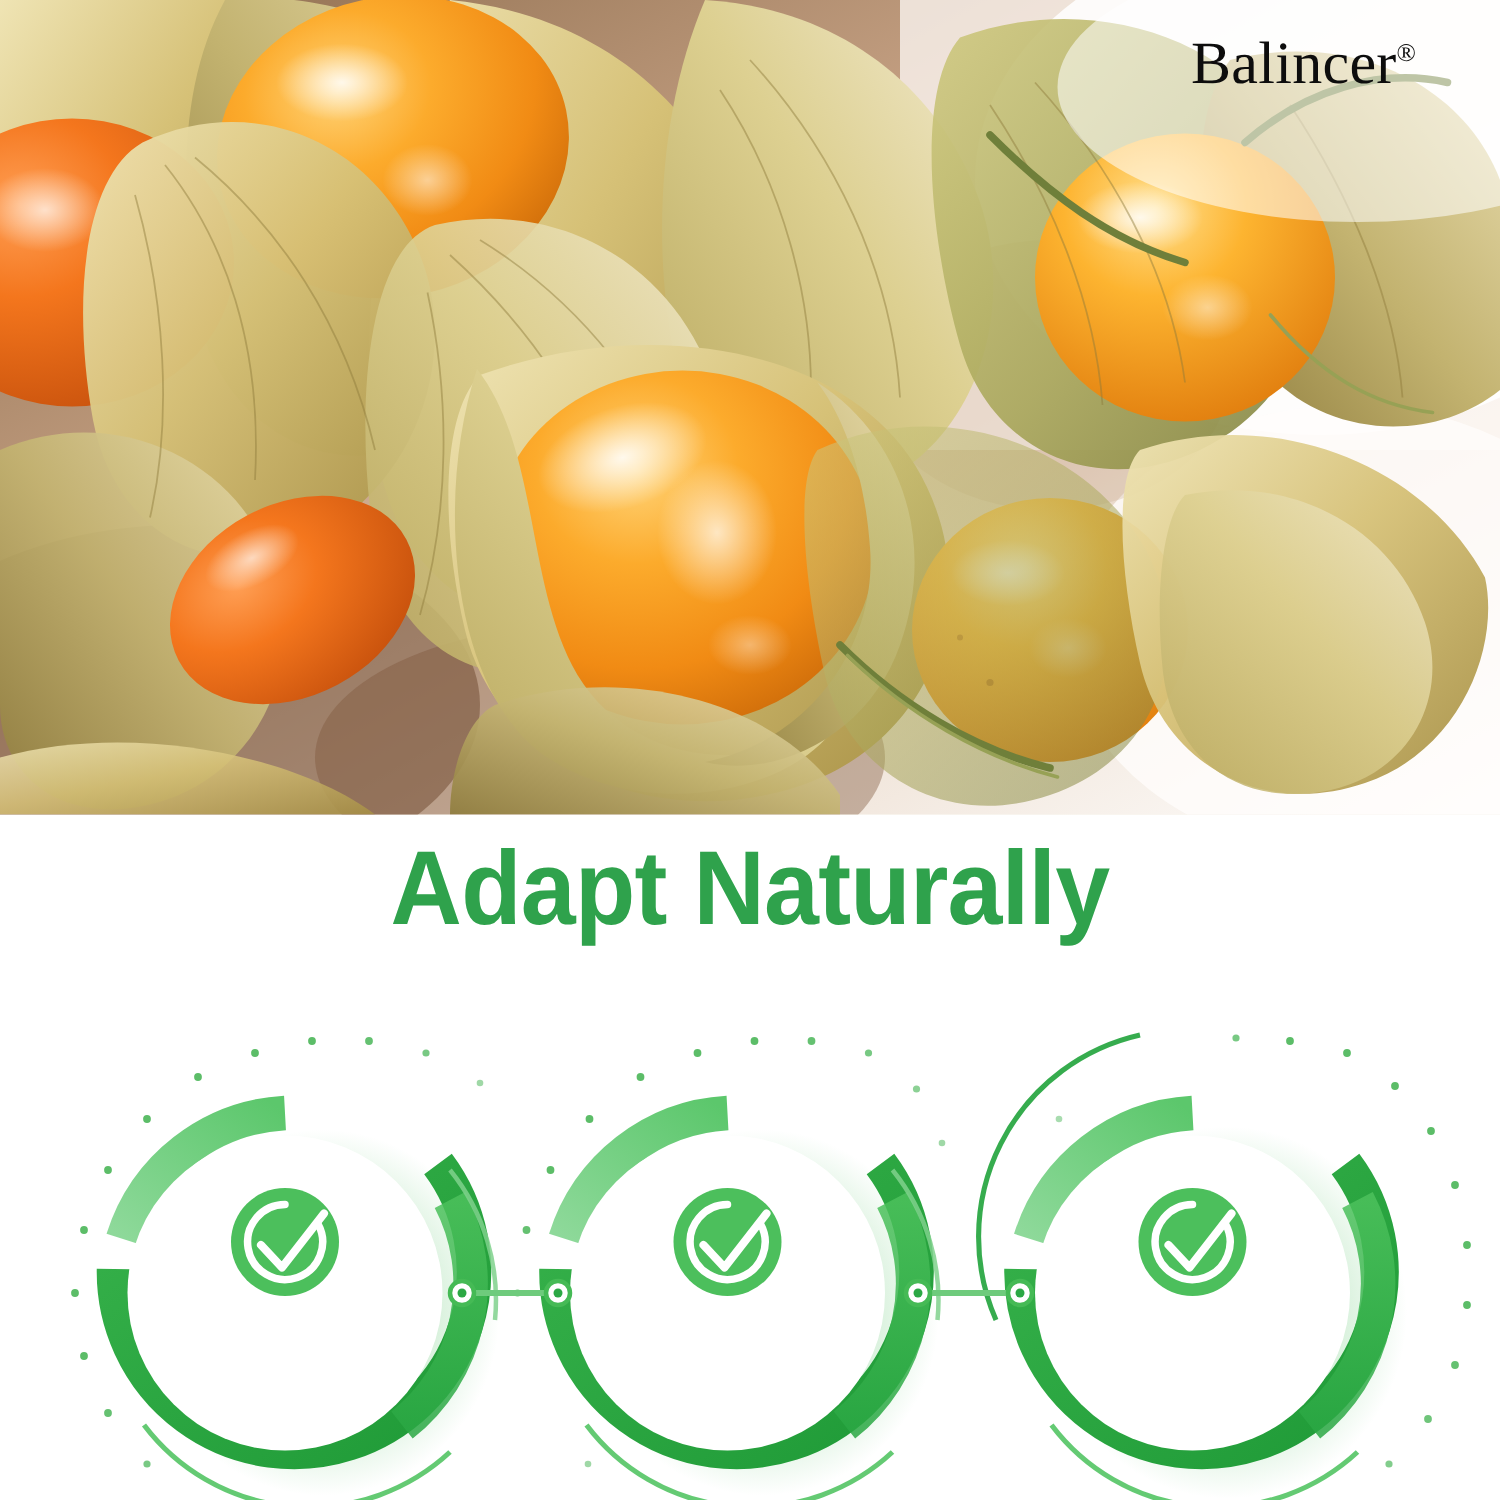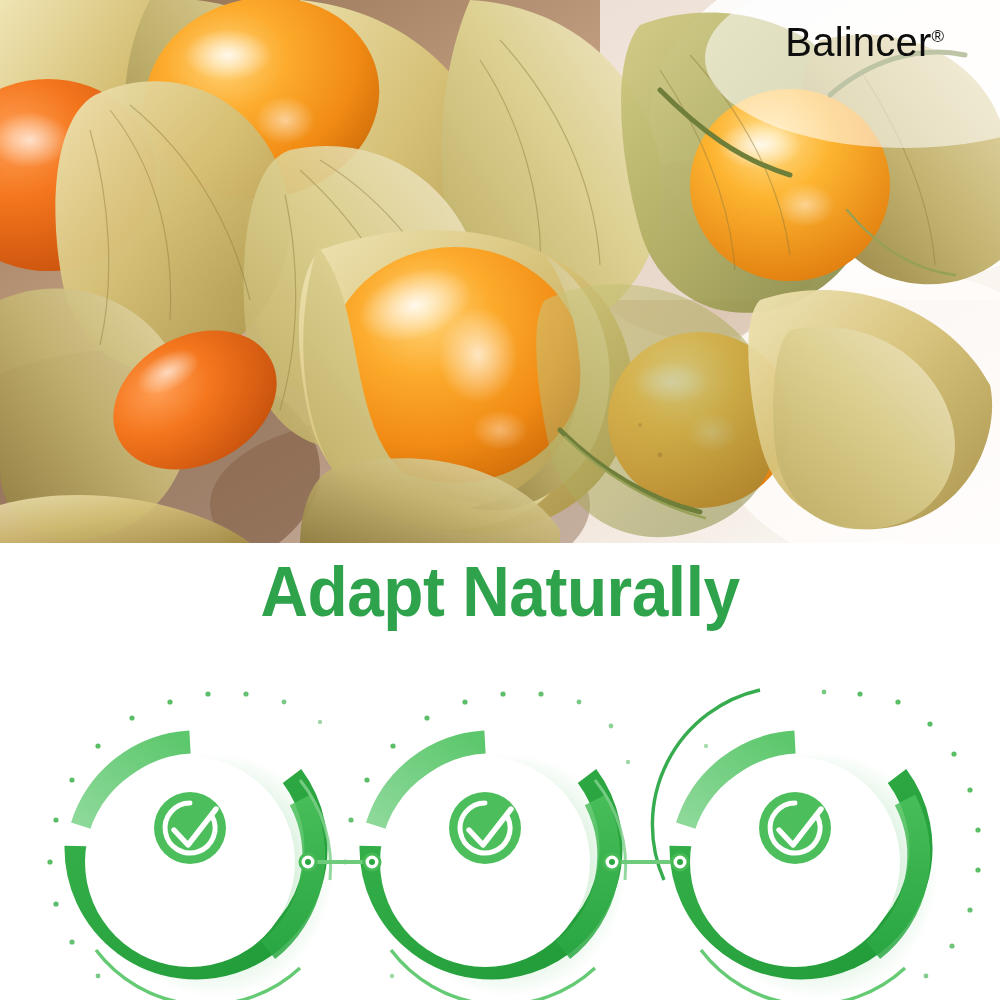--- a/index.html
+++ b/index.html
@@ -5,21 +5,21 @@
   html,body{margin:0;padding:0;background:#fff;}
   body{width:1000px;height:1000px;overflow:hidden;font-family:"Liberation Sans",sans-serif;}
   .page{position:relative;width:1000px;height:1000px;background:#ffffff;overflow:hidden;}
 
   
   .photo{position:absolute;left:0;top:0;width:1000px;height:543px;overflow:hidden;
          background:#f3ede2;}
   .photo svg{position:absolute;left:0;top:0;width:1000px;height:543px;display:block;}
 
   .brand{position:absolute;right:56px;top:22px;z-index:40;
-         font-family:Liberation Sans, sans-serif;
+         font-family:Liberation Serif, serif;
          font-size:40px;color:#0d0d0d;letter-spacing:.2px;white-space:nowrap;line-height:1;}
   .brand .reg{font-size:17px;vertical-align:super;letter-spacing:0;}
 
   
   .headline{position:absolute;left:0;top:556px;width:1000px;text-align:center;
             font-size:70px;font-weight:bold;color:#2fa24c;
             font-family:"Liberation Sans",sans-serif;
             letter-spacing:-0.5px;line-height:1.05;white-space:nowrap;
             transform:scaleX(.94);transform-origin:center top;}
 

